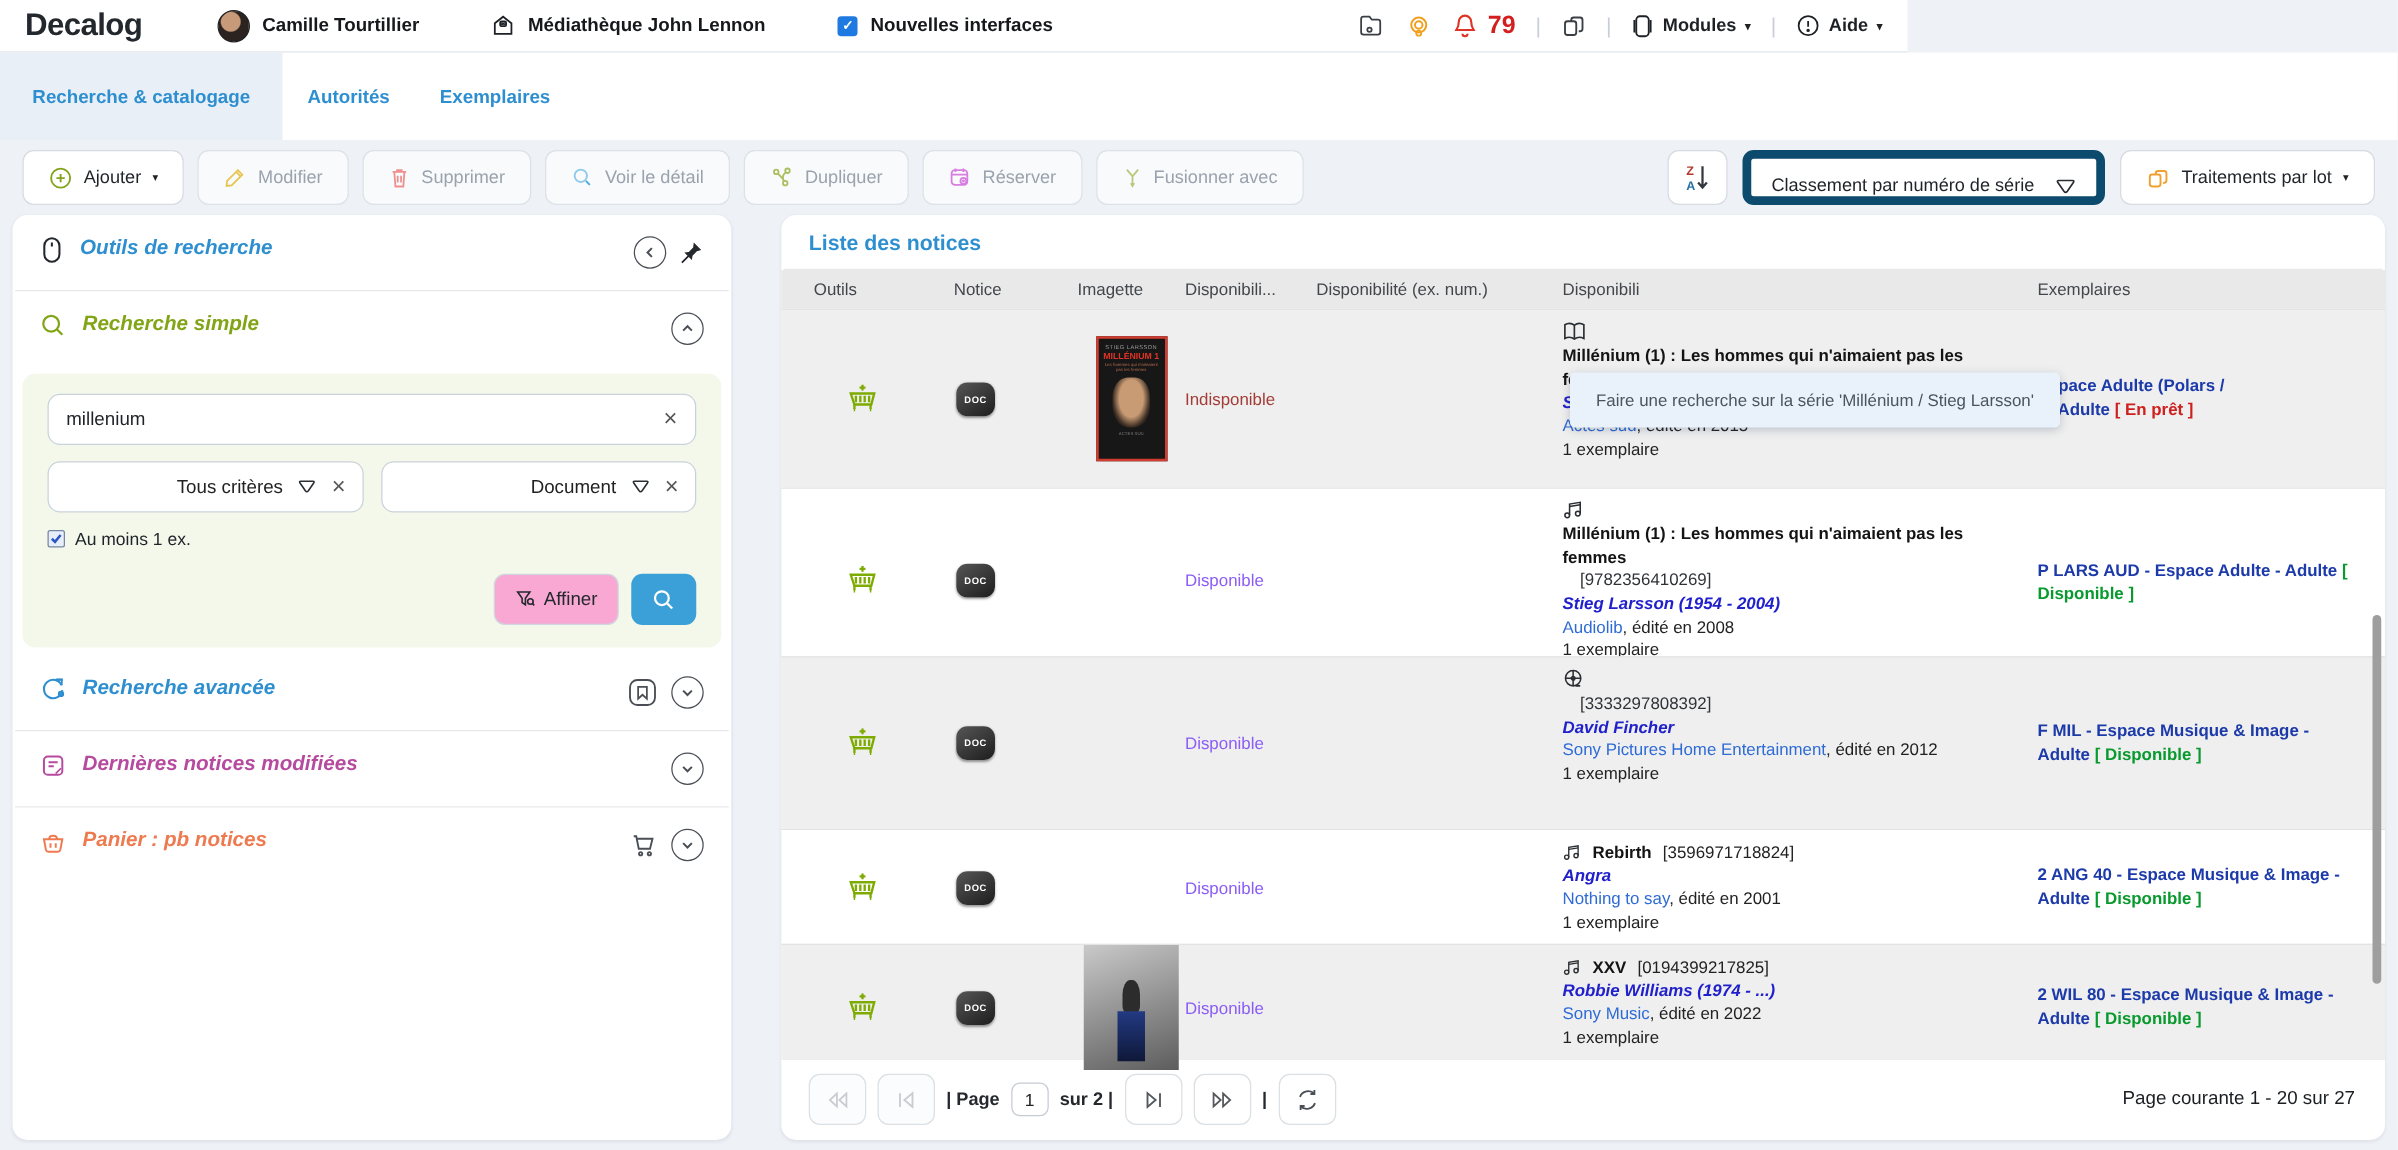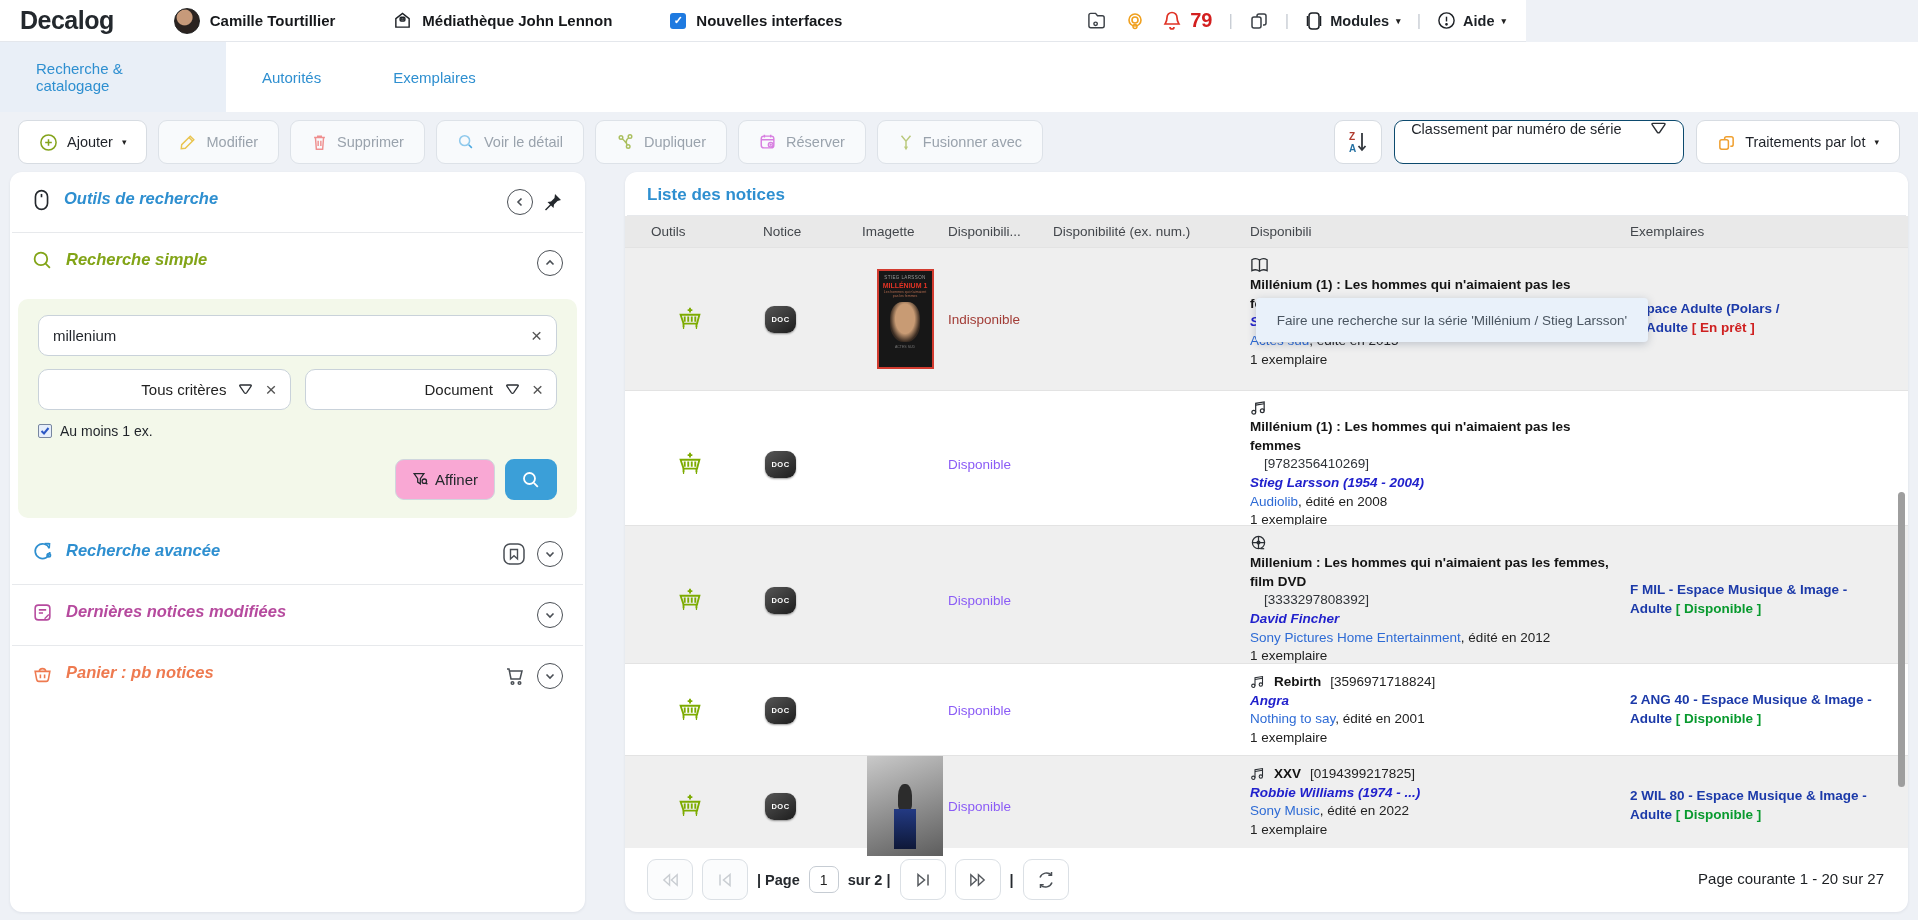--- a/index.html
+++ b/index.html
@@ -18,37 +18,37 @@
   .chk-blue { width:16px; height:16px; background:#1e7ae0; border-radius:3px; display:inline-flex;
     align-items:center; justify-content:center; color:#fff; font-size:11px; font-weight:bold; }
   .top-right { margin-left:auto; display:flex; align-items:center; gap:16px; }
   .sep { color:#c9ced5; font-size:17px; }
   .badge-count { color:#d31f1f; font-weight:bold; font-size:20px; }
   .hbtn { display:flex; align-items:center; gap:7px; font-weight:bold; font-size:14.5px; color:#1d2126; cursor:pointer; }
   .caret { font-size:9px; color:#222; }
 
   
   .tabbar { position:absolute; left:0; top:42px; width:1918px; height:70px; background:#fff; display:flex; z-index:20; }
-  .tab { display:flex; align-items:center; justify-content:center; font-size:15px; font-weight:normal;
-    color:#2e8fd0; padding:0 36px; cursor:pointer; }
+  .tab { display:flex; align-items:center; justify-content:center; font-size:15px; font-weight:bold;
+    color:#2e8fd0; padding:0 20px; cursor:pointer; }
   .tab.active { background:#e9eff7; width:226px; }
   .stray-dot { position:absolute; left:756px; top:74px; color:#555; font-size:14px; }
 
   
   .toolbar { position:absolute; left:0; top:112px; width:1918px; height:60px; display:flex;
     align-items:center; padding:0 18px; gap:11px; }
   .tbtn { height:44px; border:1px solid #dde2e8; border-radius:9px; background:#f8fafc;
     display:flex; align-items:center; gap:9px; padding:0 20px; font-size:14.5px; color:#9aa3ad; cursor:pointer; }
   .tbtn.enabled { background:#fff; color:#1f2329; border-color:#d7dce2; }
   .tbtn svg { flex:0 0 auto; }
   .tool-right { margin-left:auto; display:flex; align-items:center; gap:12px; }
   .sortbtn { width:48px; height:44px; border:1px solid #d7dce2; border-radius:9px; background:#fff;
     display:flex; align-items:center; justify-content:center; cursor:pointer; }
-  .select-lg { width:290px; height:44px; border:1px solid #0c4a6e; border-radius:9px; background:#fff;
-    display:flex; align-items:flex-start; padding:0 16px; font-size:14.5px; color:#1f2329; cursor:pointer; }
+  .select-lg { width:290px; height:44px; border:7px solid #0c4a6e; border-radius:9px; background:#fff;
+    display:flex; align-items:flex-end; padding:0 16px; font-size:14.5px; color:#1f2329; cursor:pointer; }
   .select-lg .dd { margin-left:auto; }
 
   
   .card { position:absolute; background:#fff; border-radius:12px; box-shadow:0 1px 3px rgba(30,40,60,.08); }
   .sidebar { left:10px; top:172px; width:575px; height:740px; }
   .maincard { left:625px; top:172px; width:1283px; height:740px; }
 
   
   .sec { display:flex; gap:13px; padding:17px 22px; cursor:pointer;font-style:italic; }
   .sec-label { font-size:16.5px; font-weight:bold; }
@@ -535,20 +535,24 @@
           <circle cx="4" cy="12.5" r="2"></circle>
           <circle cx="13" cy="11" r="2"></circle>
           <path d="M6 5 L15 3.5"></path>
       </svg>
       <div class="d-title">Millénium (1) : Les hommes qui n'aimaient pas les femmes</div>
       <div class="d-isbn">[9782356410269]</div>
       <div><span class="a-link">Stieg Larsson (1954 - 2004)</span></div>
       <div><span class="p-link">Audiolib</span><span>, édité en 2008</span></div>
       <div>1 exemplaire</div>
     </div>
+    <div class="c-ex">
+      <div><span class="ex-text">P LARS AUD - Espace Adulte - Adulte</span>
+      <span class="ex-st green">[ Disponible ]</span></div>
+    </div>
   </div>
 
   <div class="grid trow gray" style="height:138px">
     <div class="cellc">
         <span class="cart-ic">
       <svg width="26" height="27" viewBox="0 0 22 23" fill="none" stroke="#7dab00" stroke-width="1.6">
         <path d="M11 1.5 v4 M9 3.5 h4"></path>
             <path d="M3 7.5 h16 l-2 7.5 H5.5 Z"></path>
             <path d="M6.5 9 v4.5 M9.5 9 v4.5 M12.5 9 v4.5 M15.5 9 v4.5"></path>
         <path d="M5 18.5 h1 M16 18.5 h1" stroke-width="2.2"></path>
@@ -562,21 +566,20 @@
     <div class="cellc c-img"></div>
     <div class="cellc dispo green">Disponible</div>
     <div class="cellc"></div>
     <div class="c-desc">
       <svg width="17" height="17" viewBox="0 0 18 18" fill="none" stroke="#2a2e33" stroke-width="1.3" style="margin-bottom:2px">
         <circle cx="9" cy="8" r="6.5"></circle>
           <path d="M9 1.5 V14.5 M2.5 8 H15.5"></path>
           <circle cx="9" cy="8" r="1.5"></circle>
           <path d="M11 14.5 h4"></path>
       </svg>
-      <div class="d-title">Millenium : Les hommes qui n'aimaient pas les femmes, film DVD</div>
       <div class="d-isbn">[3333297808392]</div>
       <div><span class="a-link">David Fincher</span></div>
       <div><span class="p-link">Sony Pictures Home Entertainment</span><span>, édité en 2012</span></div>
       <div>1 exemplaire</div>
     </div>
     <div class="c-ex">
       <div><span class="ex-text">F MIL - Espace Musique &amp; Image - Adulte</span>
       <span class="ex-st green">[ Disponible ]</span></div>
     </div>
   </div>

